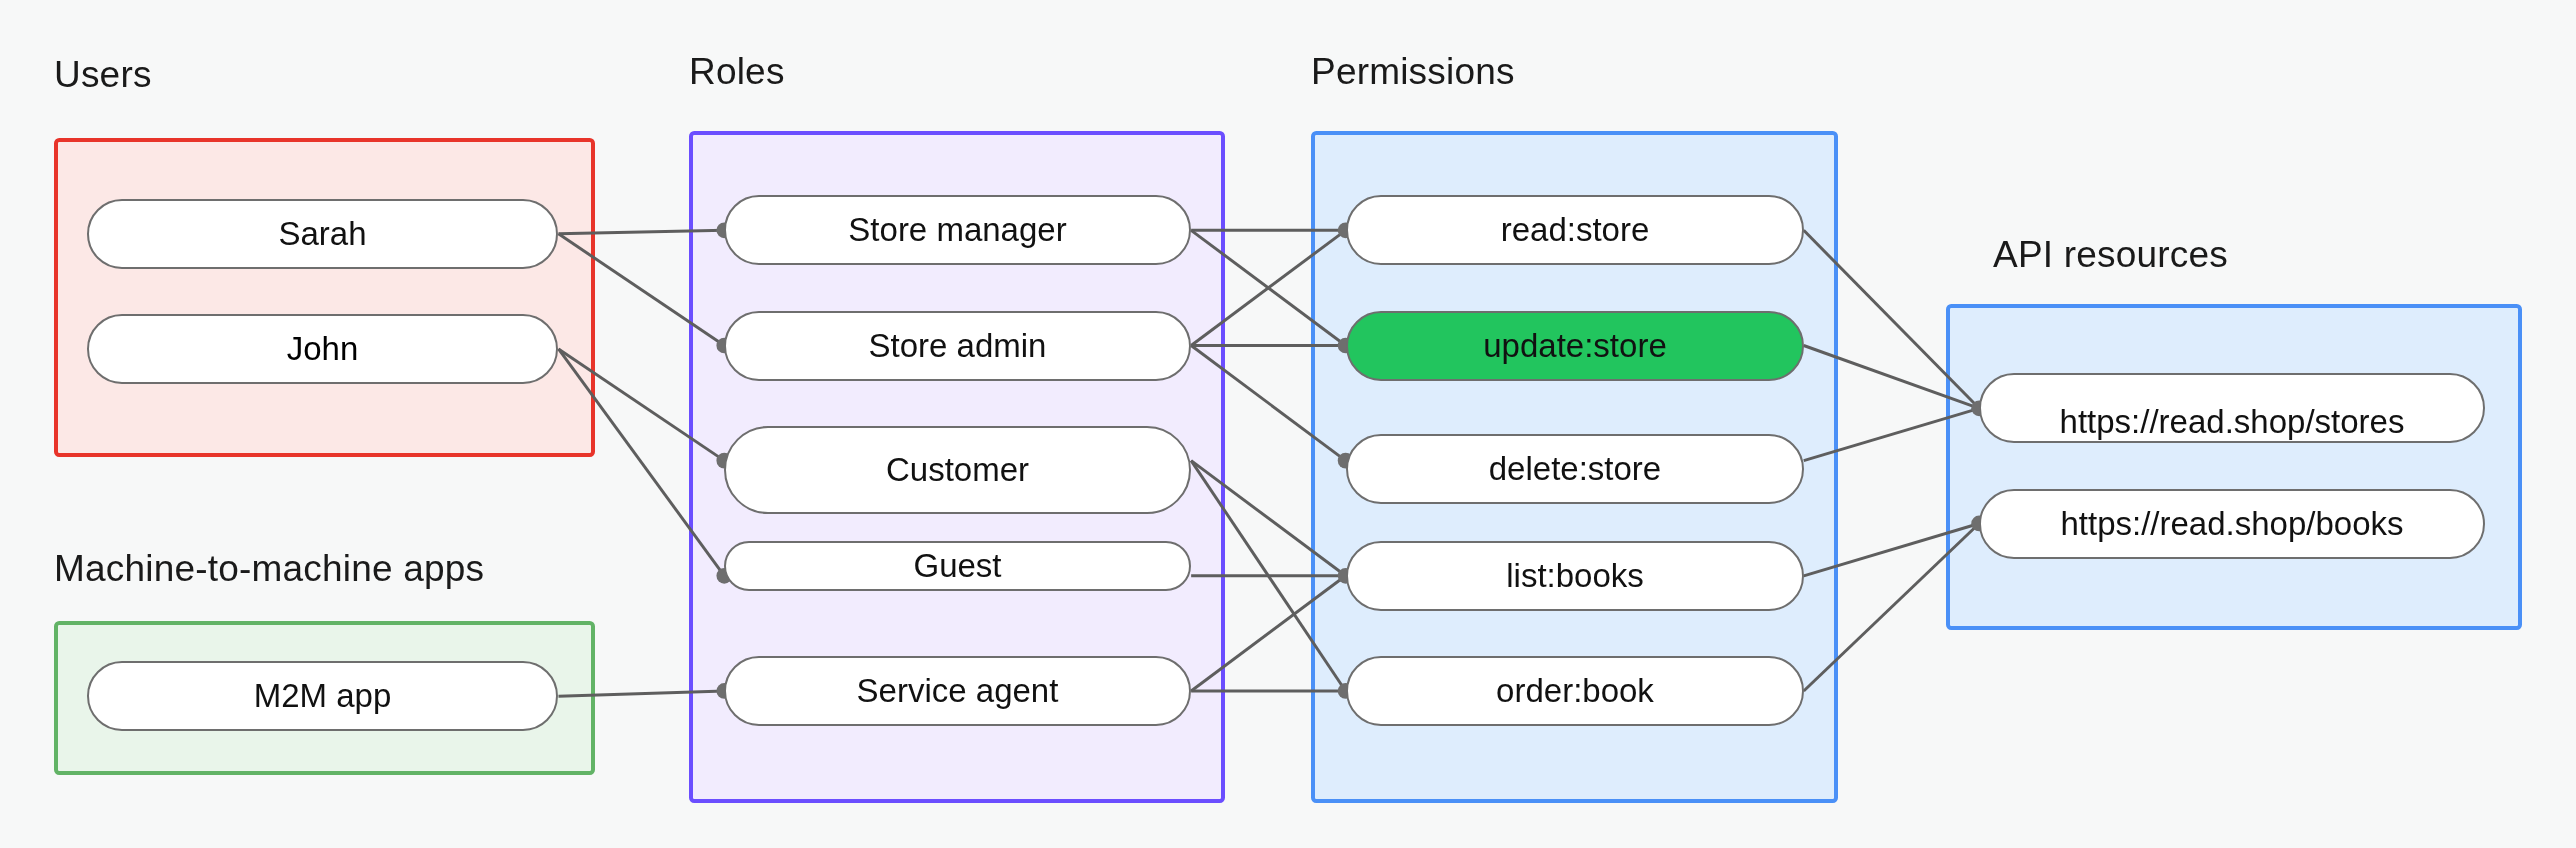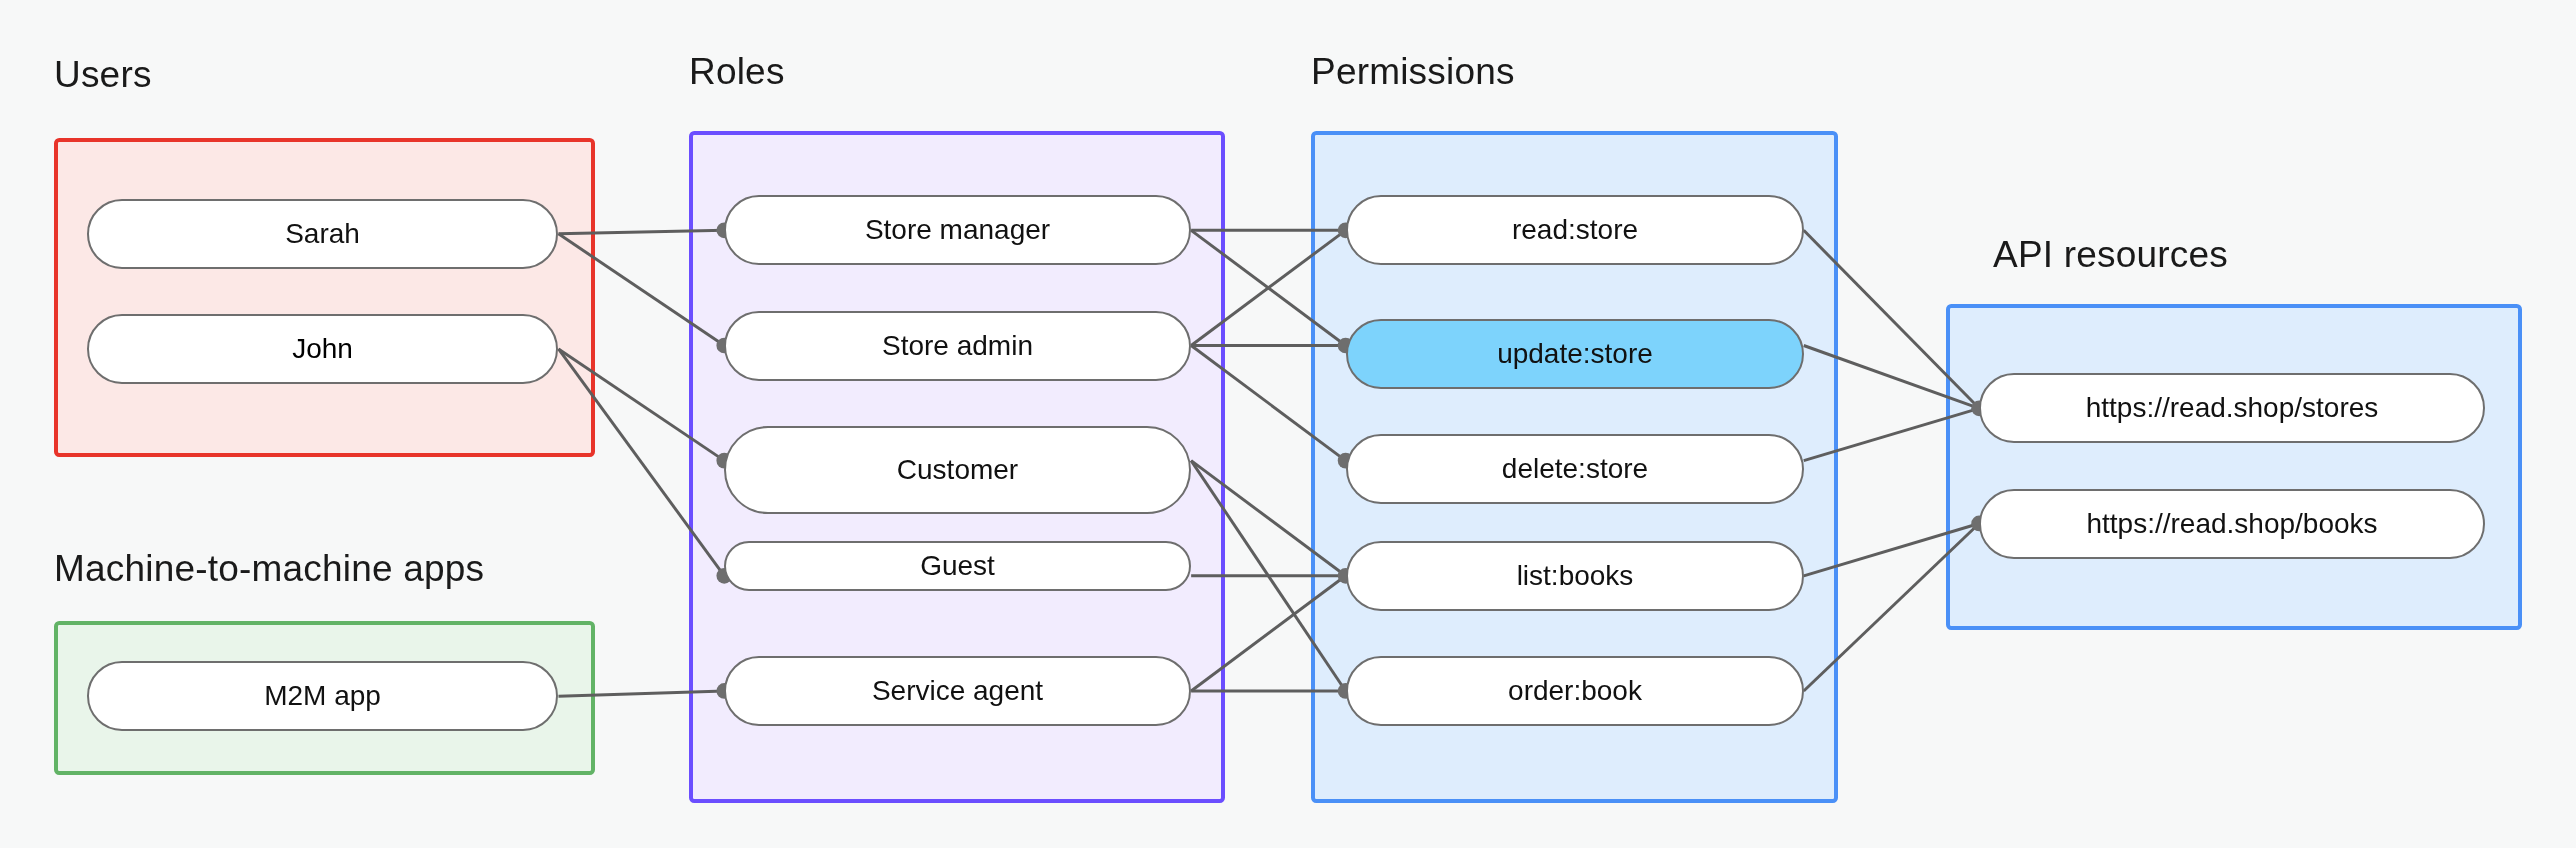--- a/index.html
+++ b/index.html
@@ -30,21 +30,21 @@
   }
   .pill {
     position: absolute;
     background: #FFFFFF;
     border: 2.6px solid #6E6E6E;
     border-radius: 872px;
     box-sizing: border-box;
     display: flex;
     align-items: center;
     justify-content: center;
-    font-size: 28px;
+    font-size: 33px;
     color: #111111;
     white-space: nowrap;
     z-index: 3;
   }
   #edges {
     position: absolute;
     left: 0; top: 0;
     width: 2576px; height: 848px;
     z-index: 2;
     pointer-events: none;
@@ -118,34 +118,34 @@
       <span>Guest</span>
     </div>
     <div class="pill" style="left: 724px; top: 656px; width: 467px; height: 70px; border-color: rgb(110, 110, 110); background: rgb(255, 255, 255); color: rgb(17, 17, 17);">
       <span>Service agent</span>
     </div>
     <div class="group-title" style="left: 1311px; top: 51px;">Permissions</div>
     <div class="group-box" style="left: 1311px; top: 131px; width: 527px; height: 672px; border-color: rgb(74, 144, 247); background: rgb(222, 237, 253);"></div>
     <div class="pill" style="left: 1346px; top: 195px; width: 458px; height: 70px; border-color: rgb(110, 110, 110); background: rgb(255, 255, 255); color: rgb(17, 17, 17);">
       <span>read:store</span>
     </div>
-    <div class="pill" style="left: 1346px; top: 311px; width: 458px; height: 70px; border-color: rgb(110, 110, 110); background: #7dd3fc; color: rgb(17, 17, 17); margin-top: 8px;">
+    <div class="pill" style="left: 1346px; top: 311px; width: 458px; height: 70px; border-color: rgb(110, 110, 110); background: #22c55e; color: rgb(17, 17, 17);">
       <span>update:store</span>
     </div>
     <div class="pill" style="left: 1346px; top: 426px; width: 458px; height: 70px; border-color: rgb(110, 110, 110); background: rgb(255, 255, 255); color: rgb(17, 17, 17); margin-top: 8px;">
       <span>delete:store</span>
     </div>
     <div class="pill" style="left: 1346px; top: 541px; width: 458px; height: 70px; border-color: rgb(110, 110, 110); background: rgb(255, 255, 255); color: rgb(17, 17, 17);">
       <span>list:books</span>
     </div>
     <div class="pill" style="left: 1346px; top: 656px; width: 458px; height: 70px; border-color: rgb(110, 110, 110); background: rgb(255, 255, 255); color: rgb(17, 17, 17);">
       <span>order:book</span>
     </div>
     <div class="group-title" style="left: 1946px; top: 234px; margin-left: 47px;">API resources</div>
     <div class="group-box" style="left: 1946px; top: 304px; width: 576px; height: 326px; border-color: rgb(74, 144, 247); background: rgb(222, 237, 253);"></div>
-    <div class="pill" style="left: 1979px; top: 373px; width: 506px; height: 70px; border-color: rgb(110, 110, 110); background: rgb(255, 255, 255); color: rgb(17, 17, 17);">
+    <div class="pill" style="left: 1979px; top: 373px; width: 506px; height: 70px; border-color: rgb(110, 110, 110); background: rgb(255, 255, 255); color: rgb(17, 17, 17); align-items: flex-end;">
       <span>https://read.shop/stores</span>
     </div>
     <div class="pill" style="left: 1979px; top: 489px; width: 506px; height: 70px; border-color: rgb(110, 110, 110); background: rgb(255, 255, 255); color: rgb(17, 17, 17);">
       <span>https://read.shop/books</span>
     </div>
   </div>
 
 
 </body></html>

